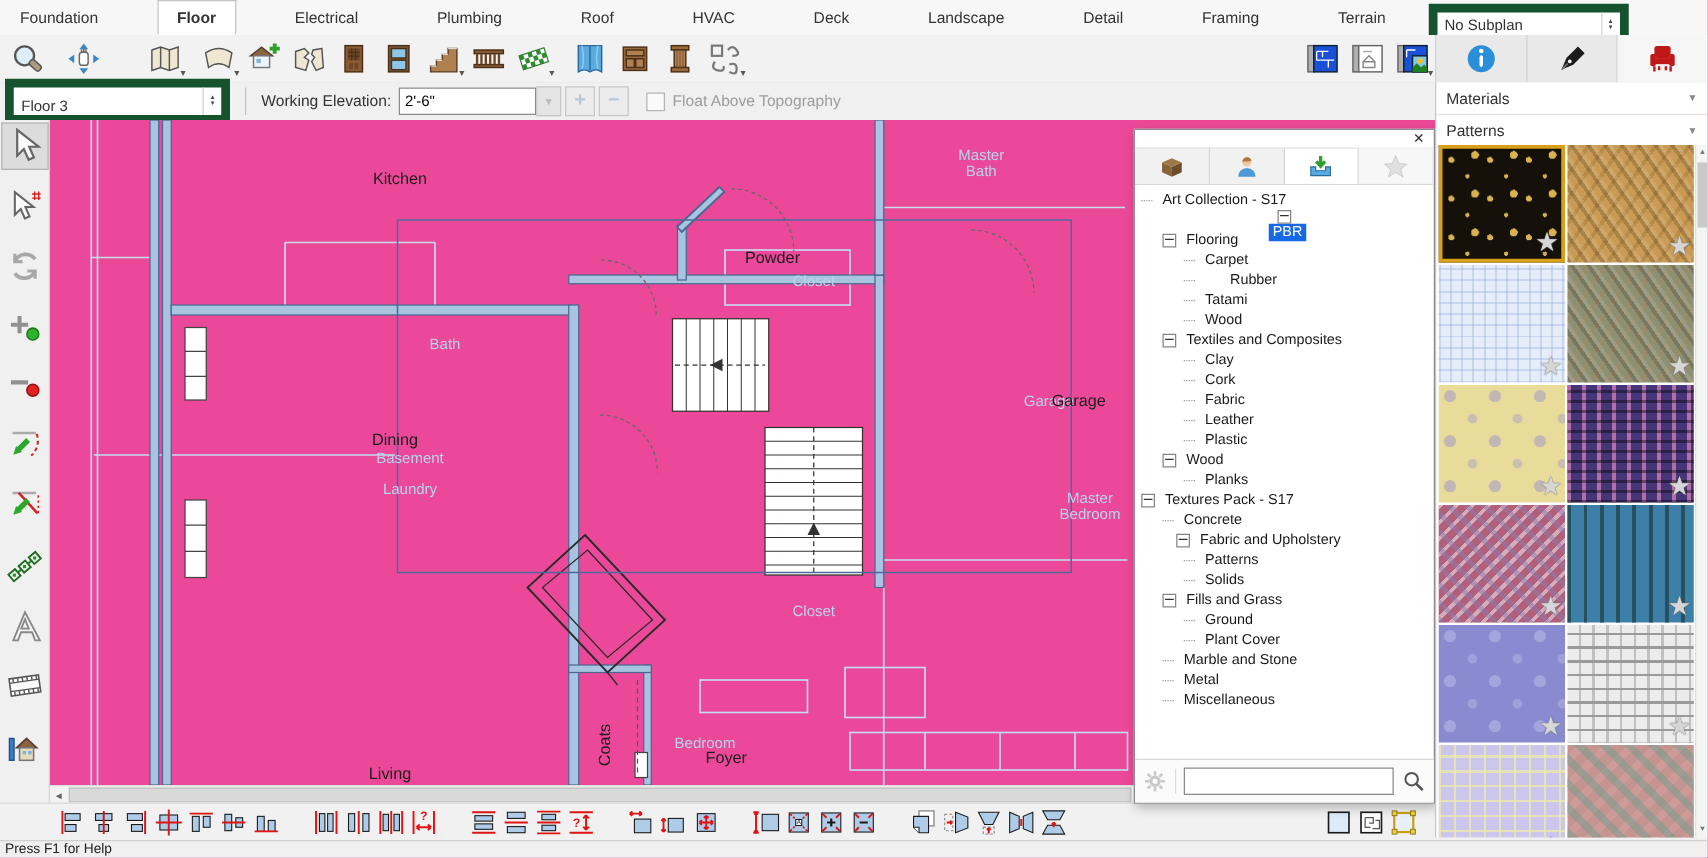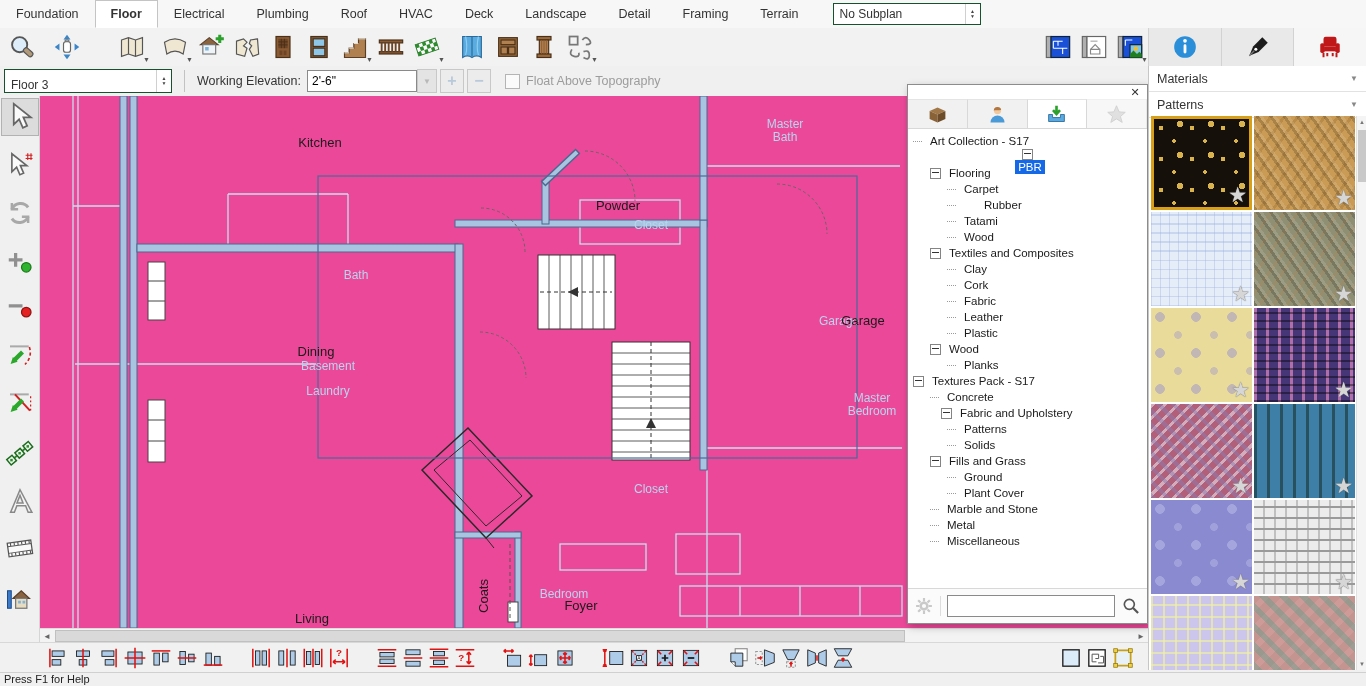--- a/index.html
+++ b/index.html
@@ -1,21 +1,21 @@
 <!DOCTYPE html>
 <html><head>
 <meta charset="utf-8">
 <style>
   html,body{margin:0;padding:0;background:#d8d8d8;}
   #app{position:relative;width:1366px;height:686px;background:#f0f0f0;font-family:"Liberation Sans",sans-serif;overflow:hidden;color:#333;}
   
   .tabbar{position:absolute;left:0;top:0;width:1366px;height:28px;background:#f7f7f7;border-bottom:1px solid #d9d9d9;display:flex;align-items:stretch;}
   .tab{padding:0 15px;line-height:26px;font-size:12.5px;color:#333;border:1px solid transparent;cursor:default;}
   .tab.active{background:#fff;border:1px solid #c4c4c4;border-bottom:1px solid #fff;font-weight:bold;}
-  .combo{height:20px;background:#fff;border:1px solid #14532d;display:flex;align-items:center;font-size:12px;padding-left:6px;position:relative;}
+  .combo{height:20px;background:#fff;border:7px solid #14532d;display:flex;align-items:center;font-size:12px;padding-left:6px;position:relative;}
   .combo .ctext{flex:1;white-space:nowrap;overflow:hidden;}
   .spin{width:14px;height:100%;display:flex;flex-direction:column;align-items:center;justify-content:center;border-left:1px solid #d0d0d0;}
   .g-up::before{content:"▲";} .g-dn::before{content:"▼";}
   .spin span{font-size:5px;line-height:5px;color:#444;}
   #subplan{width:140px;margin:3px 0 0 18px;}
   
   .toolbar{position:absolute;left:0;top:28px;width:1366px;height:38px;background:#f2f2f2;border-bottom:1px solid #d9d9d9;display:flex;}
   #tb-main{display:flex;align-items:center;padding-left:4px;}
   .tbtn{width:34px;height:34px;margin:1px 1px;position:relative;display:flex;align-items:center;justify-content:center;}
   .tbtn .svgwrap{width:28px;height:28px;display:block;}
@@ -55,21 +55,21 @@
   .hthumb{position:absolute;left:15px;top:1px;width:850px;height:12px;background:#d9d9d9;border:1px solid #c0c0c0;box-sizing:border-box;}
   
   .bottombar{position:absolute;left:0;top:642px;width:1148px;height:30px;background:#f1f1f1;border-top:1px solid #d8d8d8;display:flex;align-items:center;padding-left:44px;box-sizing:border-box;}
   .bgroup{display:flex;margin-right:22px;}
   .bgroup.last{margin-left:auto;margin-right:12px;}
   .bbtn{width:26px;height:26px;display:flex;align-items:center;justify-content:center;}
   .bbtn svg{width:24px;height:24px;}
   
   .statusbar{position:absolute;left:0;top:672px;width:1366px;height:14px;background:#f0f0f0;border-top:1px solid #d0d0d0;font-size:11px;color:#222;line-height:13px;padding-left:4px;box-sizing:border-box;}
   
-  .libpanel{position:absolute;left:907px;top:84px;width:241px;height:540px;background:#fff;border:1px solid #8c8c8c;box-shadow:2px 3px 8px rgba(0,0,0,0.25);box-sizing:border-box;display:flex;flex-direction:column;}
+  .libpanel{position:absolute;left:907px;top:103px;width:241px;height:540px;background:#fff;border:1px solid #8c8c8c;box-shadow:2px 3px 8px rgba(0,0,0,0.25);box-sizing:border-box;display:flex;flex-direction:column;}
   .libclose{position:absolute;top:1px;right:5px;font-size:11px;color:#333;width:14px;height:12px;text-align:center;line-height:12px;}
   .g-close::before{content:"✕";}
   .libtabs{display:flex;margin-top:14px;border-bottom:1px solid #d8d8d8;}
   .libtab{flex:1;height:28px;display:flex;align-items:center;justify-content:center;background:#f1f1f1;border-right:1px solid #d8d8d8;border-top:1px solid #e4e4e4;}
   .libtab svg{width:21px;height:21px;}
   .libtab.active{background:#fff;}
   .libtab.disabled{opacity:.55;}
   .libtree{flex:1;overflow:hidden;padding-top:4px;}
   .trow{height:16px;display:flex;align-items:center;font-size:11.5px;color:#1a1a1a;white-space:nowrap;}
   .exp{width:9px;height:9px;border:1px solid #848484;background:#fff;position:relative;margin-right:5px;flex:none;}
@@ -96,21 +96,21 @@
   .vscroll{position:absolute;right:0;top:50px;width:10px;height:554px;background:#f4f4f4;border-left:1px solid #e0e0e0;box-sizing:border-box;}
   .vsarrow{position:absolute;left:0;width:10px;height:12px;font-size:6px;color:#777;text-align:center;line-height:12px;}
   .vthumb{position:absolute;left:1px;top:14px;width:8px;height:52px;background:#c9c9c9;}
 </style>
 </head>
 <body>
 
 <div id="app">
 
   <div class="tabbar">
-    <div id="tabs" style="display:flex;">
+    <div id="tabs" style="display:flex;gap:31px;">
         <div class="tab">Foundation</div>
         <div class="tab active">Floor</div>
         <div class="tab">Electrical</div>
         <div class="tab">Plumbing</div>
         <div class="tab">Roof</div>
         <div class="tab">HVAC</div>
         <div class="tab">Deck</div>
         <div class="tab">Landscape</div>
         <div class="tab">Detail</div>
         <div class="tab">Framing</div>

